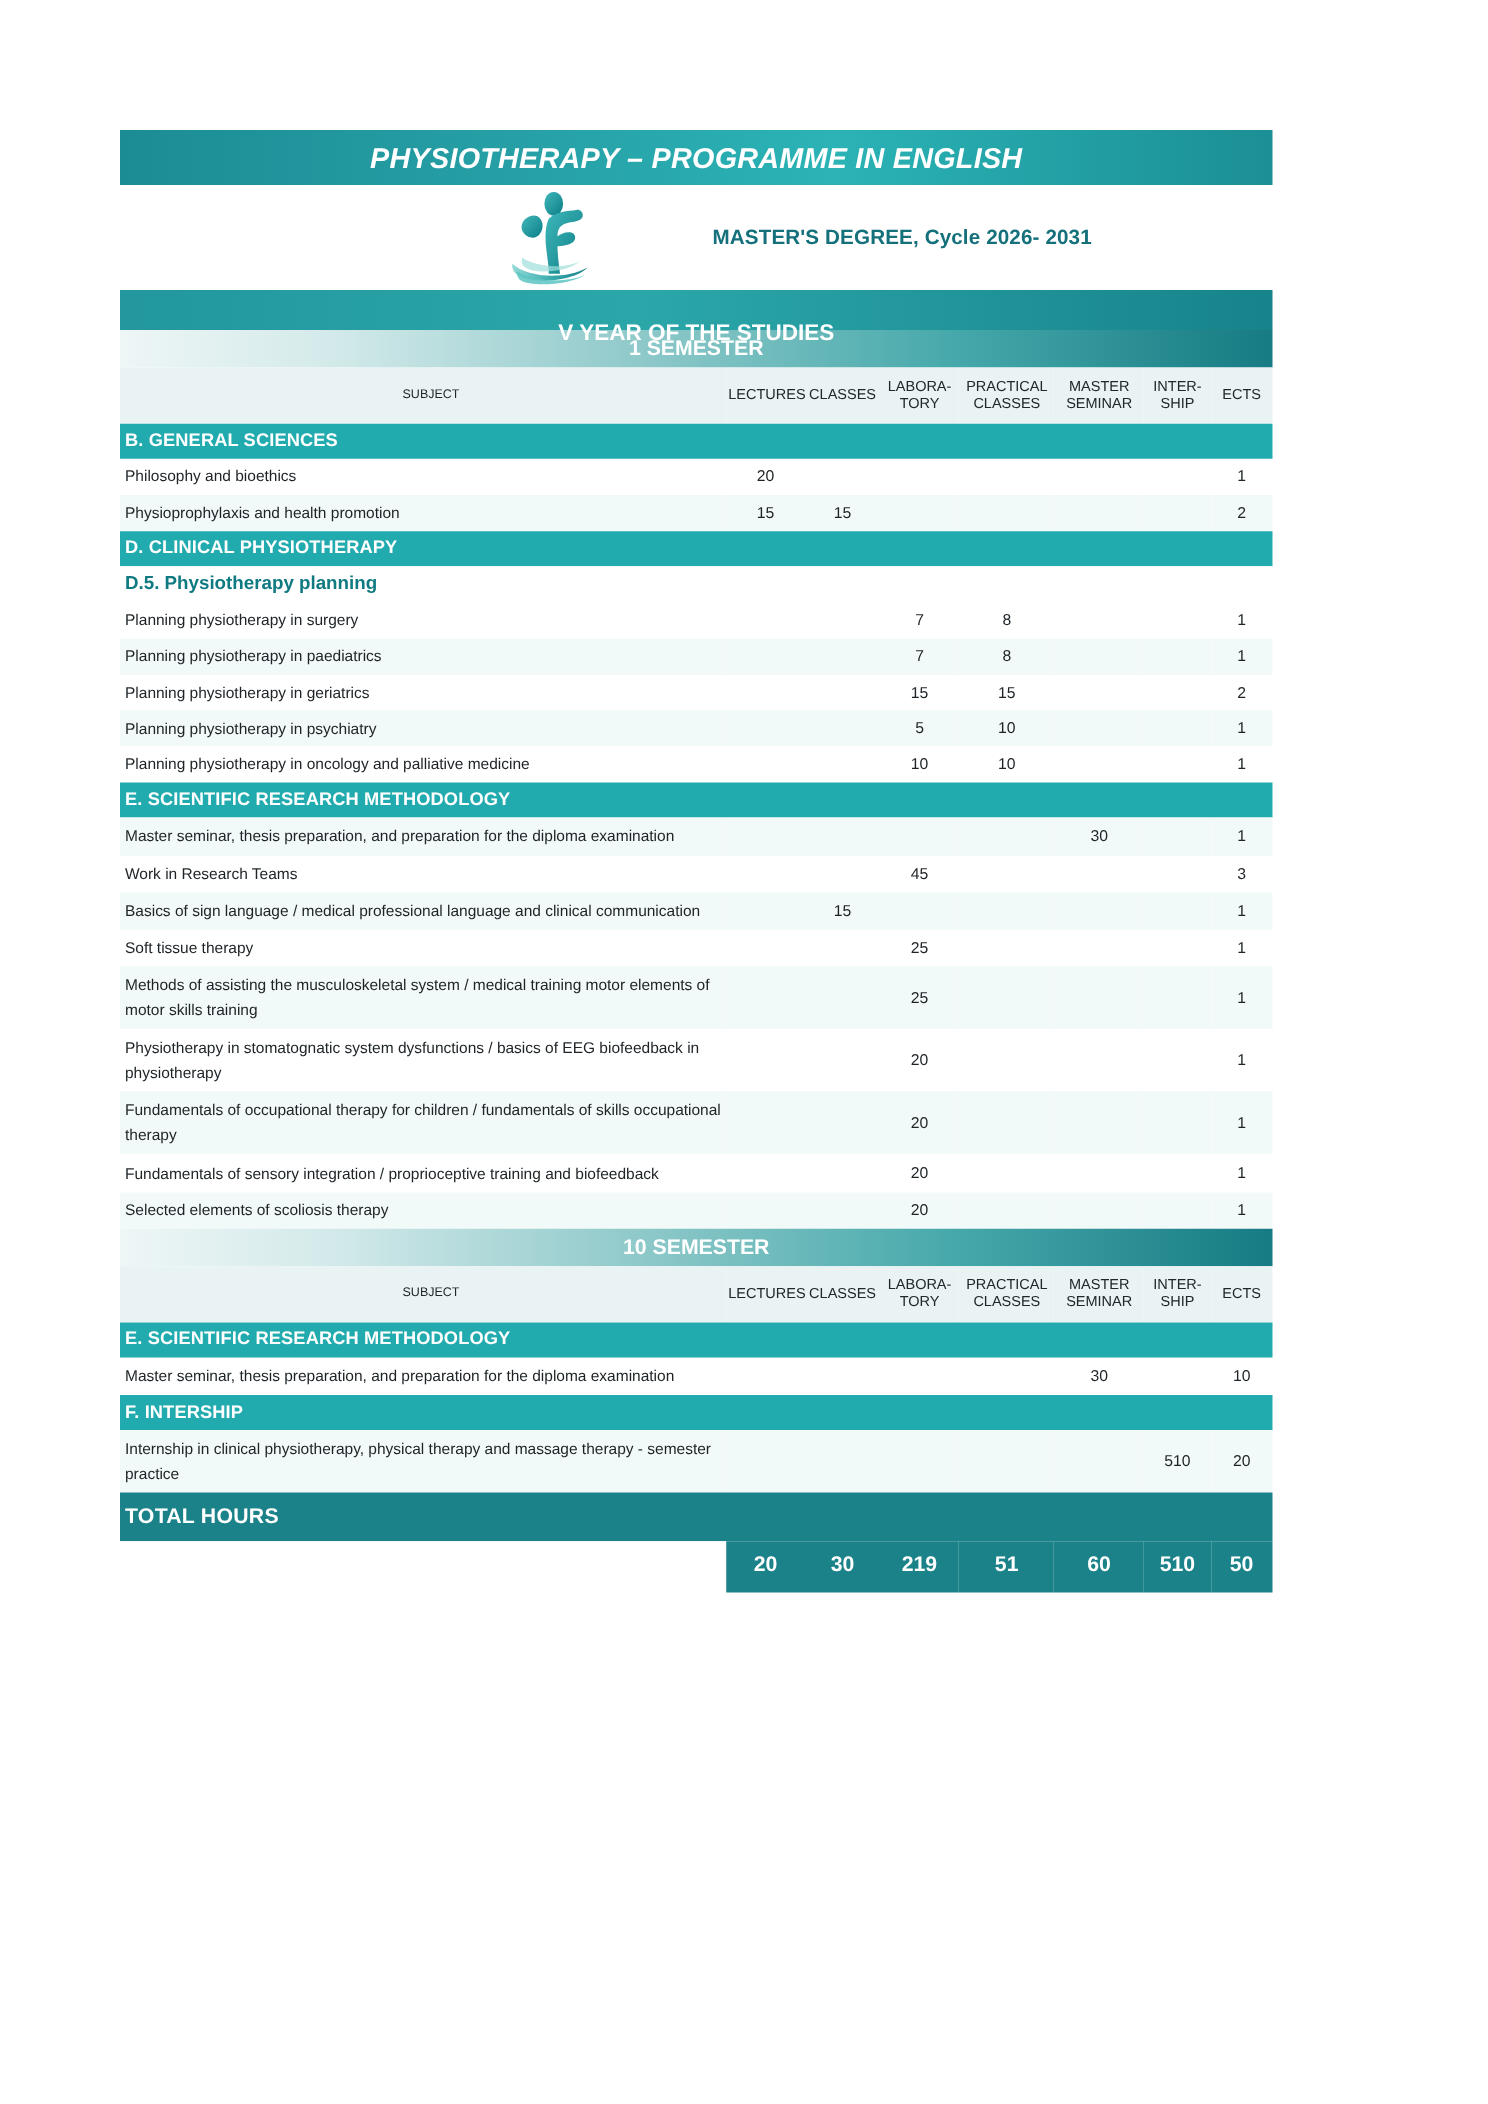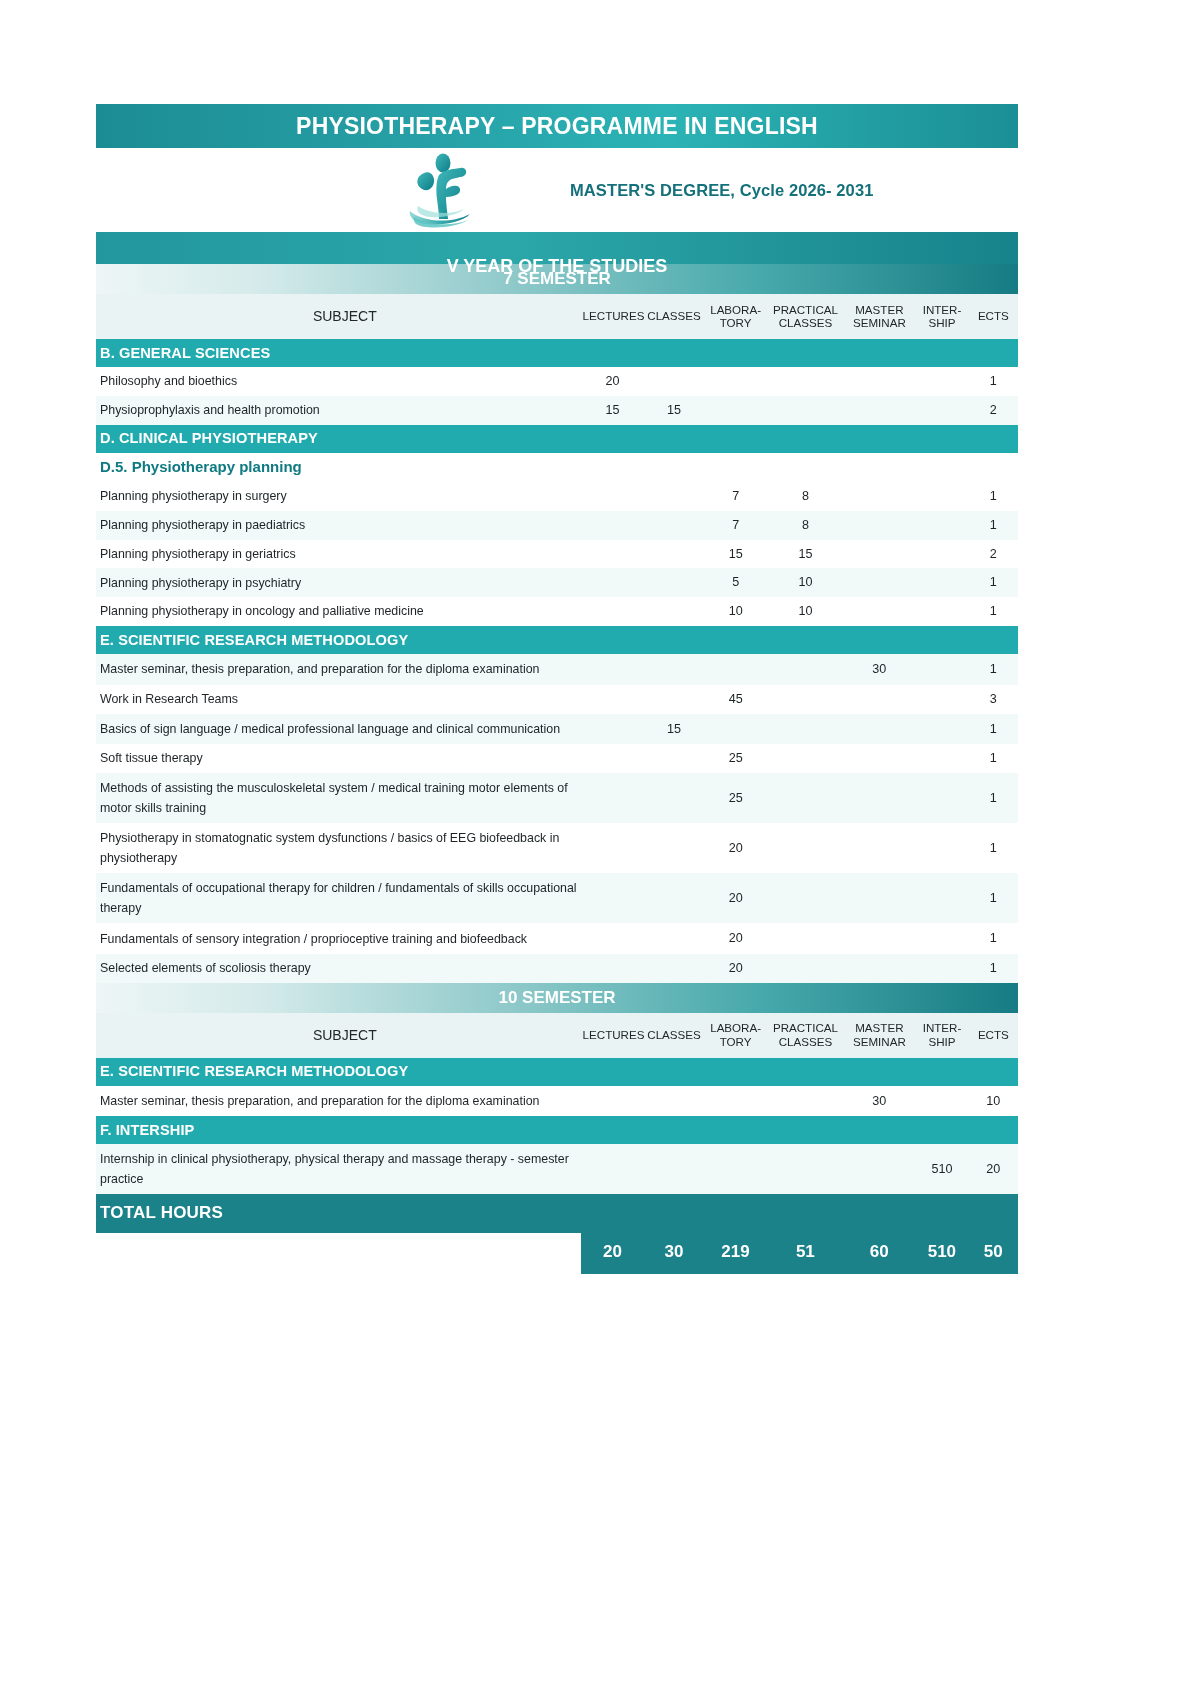--- a/index.html
+++ b/index.html
@@ -23,20 +23,21 @@
   }
 
   
   .title-bar {
     height: 44px;
     background: linear-gradient(to right, #1c8c94 0%, #26a0a6 35%, #2bb3b5 62%, #1b8f95 100%);
     display: flex;
     align-items: center;
     justify-content: center;
     margin-top: 104px;
+    font-style: italic;
   }
   .title-bar .title-text {
     color: #ffffff;
     font-size: 23px;
     font-weight: bold;
     letter-spacing: 0.2px;
   }
 
   
   .brand-row {
@@ -108,21 +109,21 @@
   .colhead td {
     background: #e9f3f4;
     color: #21272b;
     font-size: 11.6px;
     text-align: center;
     vertical-align: middle;
     padding: 5px 2px 6px 2px;
     line-height: 1.15;
     height: 34px;
   }
-  .colhead td.subj { font-size: 14px; padding-left: 15px; }
+  .colhead td.subj { font-size: 10px; padding-left: 15px; }
 
   .sec td {
     background: #22abaf;
     color: #ffffff;
     font-weight: bold;
     font-size: 14.6px;
     padding: 3px 4px 4px 4px;
     letter-spacing: 0.1px;
     height: 21px;
   }
@@ -208,21 +209,21 @@
     </div>
     <span class="degree-text">MASTER'S DEGREE, Cycle 2026- 2031</span>
   </div>
 
   <div class="year-bar">
     <span>V YEAR OF THE STUDIES</span>
   </div>
 
   <div id="schedule-root">
       <div class="sem-bar">
-        <span>7 SEMESTER</span>
+        <span>1 SEMESTER</span>
       </div>
       <table class="sched">
         <colgroup>
           <col class="c-subject">
           <col class="c-lect">
           <col class="c-class">
           <col class="c-lab">
           <col class="c-prac">
           <col class="c-msem">
           <col class="c-int">

